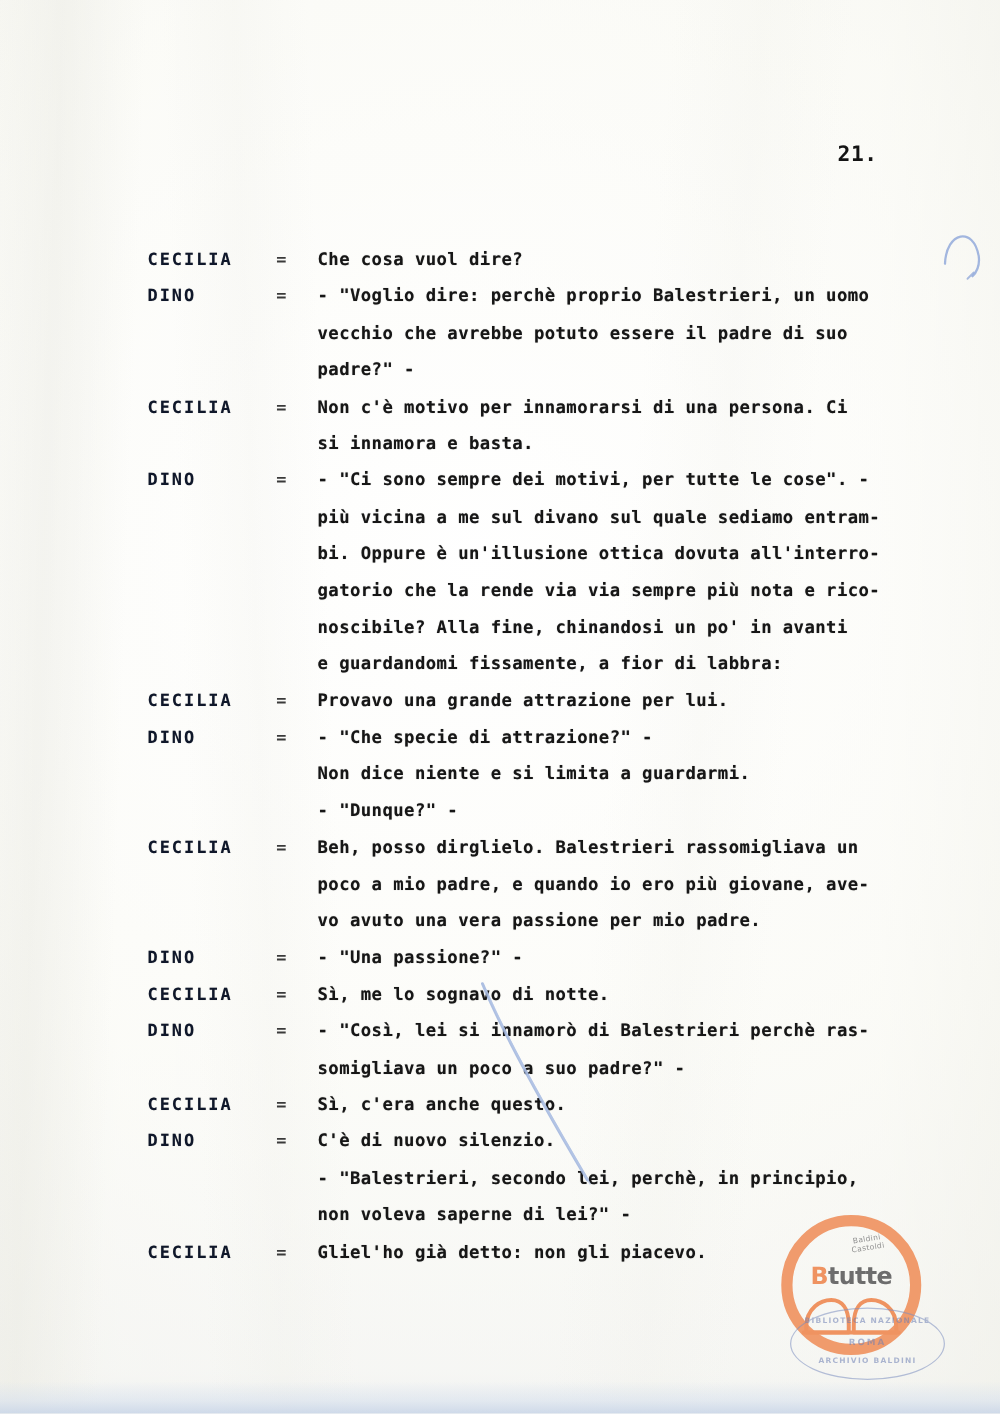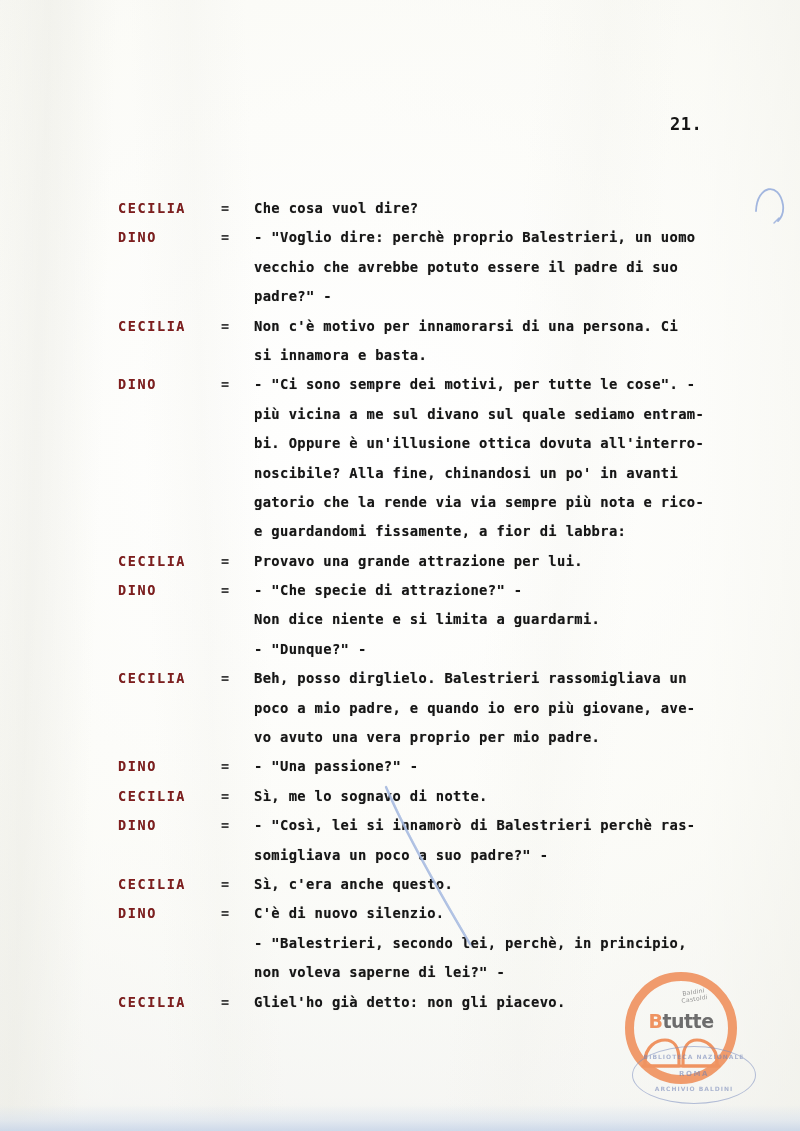--- a/index.html
+++ b/index.html
@@ -67,21 +67,21 @@
     position: relative;
     height: 29.4px;
     white-space: pre;
   }
   .speaker {
     position: absolute;
     left: 118px;
     top: 0;
     font-size: 13.5px;
     letter-spacing: 1.6px;
-    color: #7f1d1d;
+    color: #0f172a;
     font-weight: 700;
     font-family: "DejaVu Sans Mono", monospace;
     text-shadow: 0 0 0.6px rgba(0,0,0,0.35);
   }
   .eq {
     position: absolute;
     left: 221px;
     top: 0;
     font-size: 13.5px;
     color: #3a3a3a;
@@ -205,30 +205,30 @@
   <div id="script">
       <div class="line"><span class="speaker">CECILIA</span><span class="eq">=</span><span class="dialogue">Che cosa vuol dire?</span></div>
       <div class="line"><span class="speaker">DINO</span><span class="eq">=</span><span class="dialogue">- "Voglio dire: perchè proprio Balestrieri, un uomo</span></div>
       <div class="line"><span class="dialogue">vecchio che avrebbe potuto essere il padre di suo</span></div>
       <div class="line"><span class="dialogue">padre?" -</span></div>
       <div class="line"><span class="speaker">CECILIA</span><span class="eq">=</span><span class="dialogue">Non c'è motivo per innamorarsi di una persona. Ci</span></div>
       <div class="line"><span class="dialogue">si innamora e basta.</span></div>
       <div class="line"><span class="speaker">DINO</span><span class="eq">=</span><span class="dialogue">- "Ci sono sempre dei motivi, per tutte le cose". -</span></div>
       <div class="line"><span class="dialogue">più vicina a me sul divano sul quale sediamo entram-</span></div>
       <div class="line"><span class="dialogue">bi. Oppure è un'illusione ottica dovuta all'interro-</span></div>
+      <div class="line"><span class="dialogue">gatorio che la rende via via sempre più nota e rico-</span></div>
       <div class="line"><span class="dialogue">noscibile? Alla fine, chinandosi un po' in avanti</span></div>
-      <div class="line"><span class="dialogue">gatorio che la rende via via sempre più nota e rico-</span></div>
       <div class="line"><span class="dialogue">e guardandomi fissamente, a fior di labbra:</span></div>
       <div class="line"><span class="speaker">CECILIA</span><span class="eq">=</span><span class="dialogue">Provavo una grande attrazione per lui.</span></div>
       <div class="line"><span class="speaker">DINO</span><span class="eq">=</span><span class="dialogue">- "Che specie di attrazione?" -</span></div>
       <div class="line"><span class="dialogue">Non dice niente e si limita a guardarmi.</span></div>
       <div class="line"><span class="dialogue">- "Dunque?" -</span></div>
       <div class="line"><span class="speaker">CECILIA</span><span class="eq">=</span><span class="dialogue">Beh, posso dirglielo. Balestrieri rassomigliava un</span></div>
       <div class="line"><span class="dialogue">poco a mio padre, e quando io ero più giovane, ave-</span></div>
-      <div class="line"><span class="dialogue">vo avuto una vera proprio per mio padre.</span></div>
+      <div class="line"><span class="dialogue">vo avuto una vera passione per mio padre.</span></div>
       <div class="line"><span class="speaker">DINO</span><span class="eq">=</span><span class="dialogue">- "Una passione?" -</span></div>
       <div class="line"><span class="speaker">CECILIA</span><span class="eq">=</span><span class="dialogue">Sì, me lo sognavo di notte.</span></div>
       <div class="line"><span class="speaker">DINO</span><span class="eq">=</span><span class="dialogue">- "Così, lei si innamorò di Balestrieri perchè ras-</span></div>
       <div class="line"><span class="dialogue">somigliava un poco a suo padre?" -</span></div>
       <div class="line"><span class="speaker">CECILIA</span><span class="eq">=</span><span class="dialogue">Sì, c'era anche questo.</span></div>
       <div class="line"><span class="speaker">DINO</span><span class="eq">=</span><span class="dialogue">C'è di nuovo silenzio.</span></div>
       <div class="line"><span class="dialogue">- "Balestrieri, secondo lei, perchè, in principio,</span></div>
       <div class="line"><span class="dialogue">non voleva saperne di lei?" -</span></div>
       <div class="line"><span class="speaker">CECILIA</span><span class="eq">=</span><span class="dialogue">Gliel'ho già detto: non gli piacevo.</span></div>
     </div>

